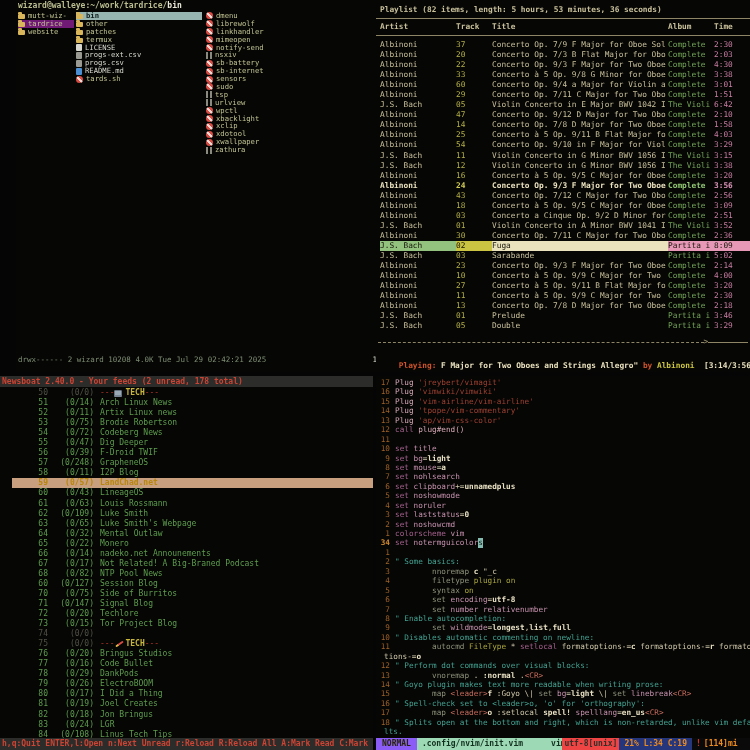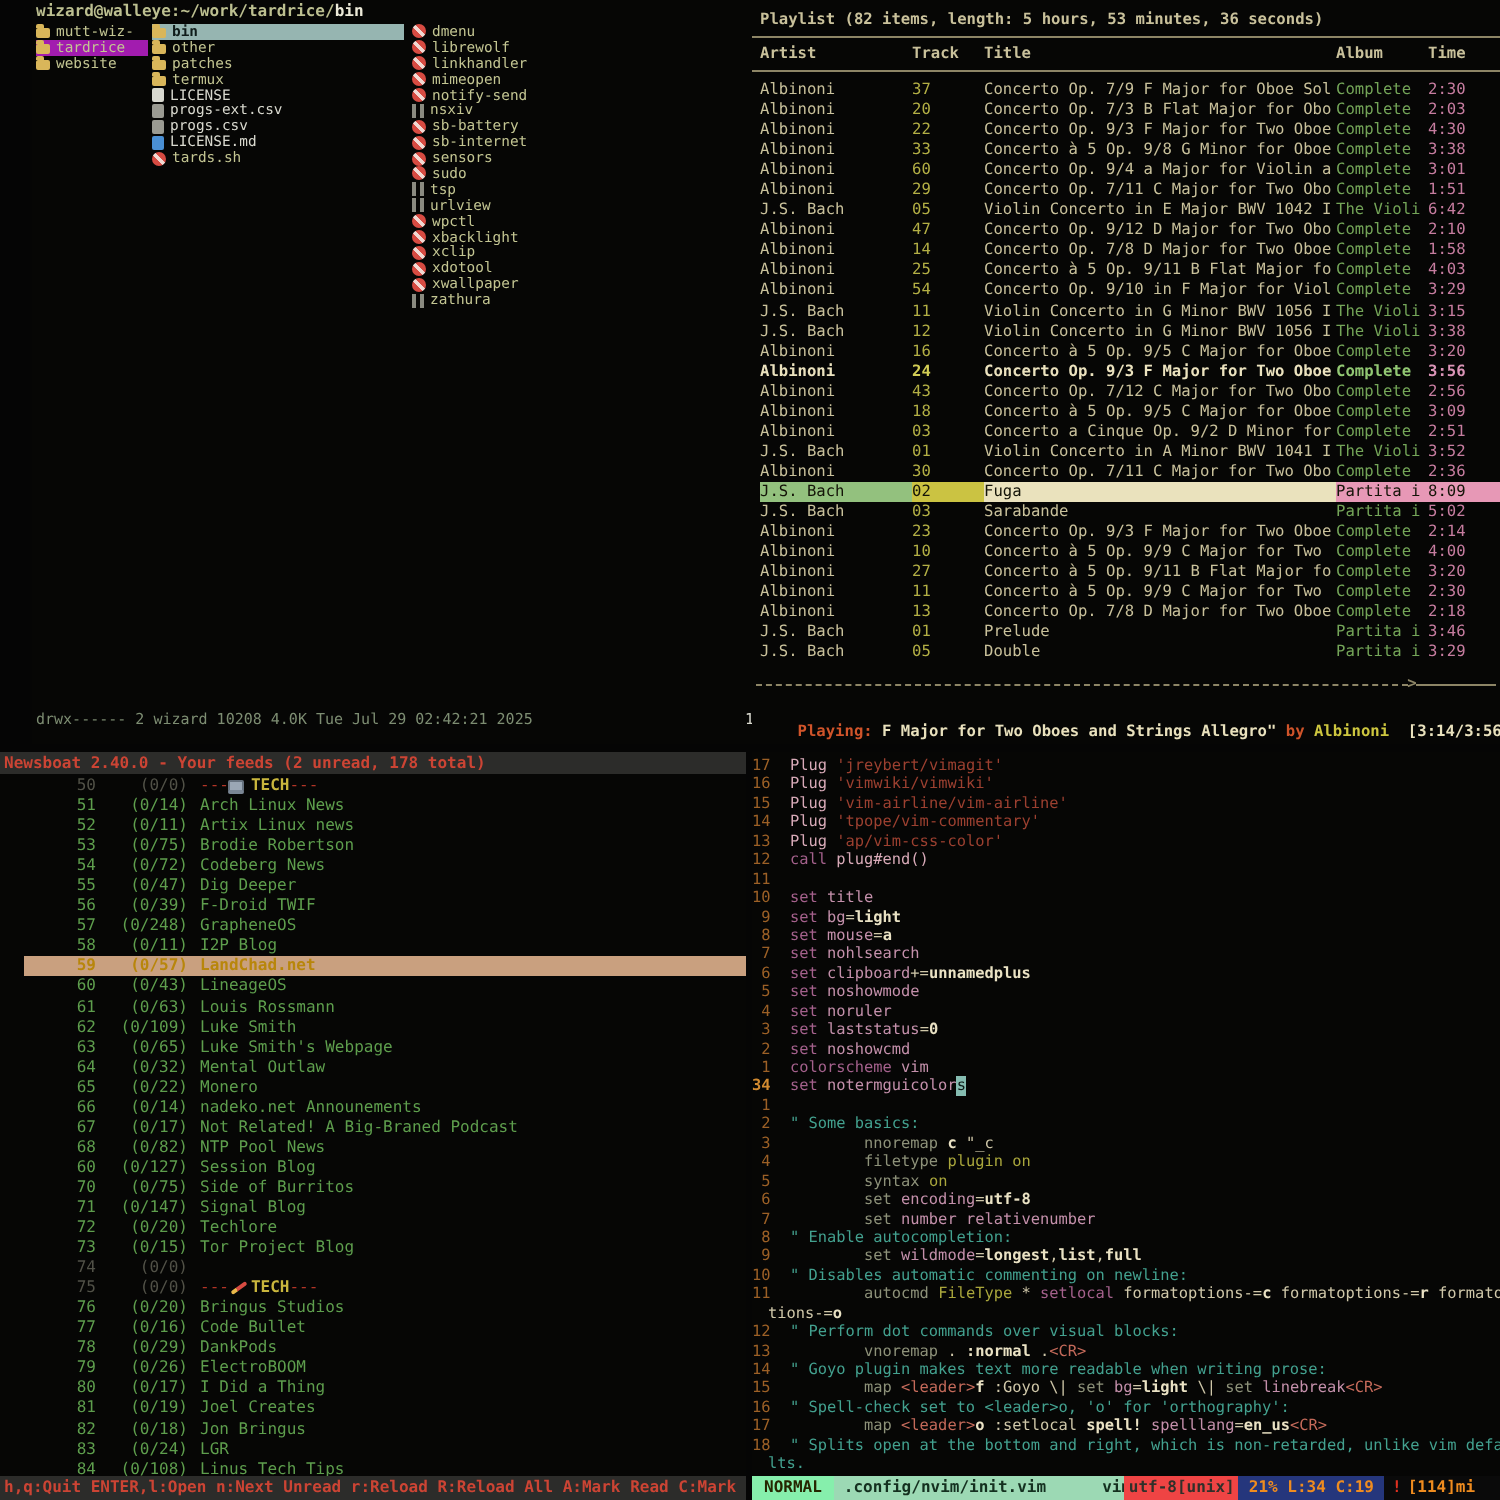--- a/index.html
+++ b/index.html
@@ -15,21 +15,21 @@
   .r-col { position:absolute; top:0; }
   #r-col1 { left:2px; width:56px; }
   #r-col2 { left:60px; width:126px; }
   #r-col3 { left:190px; width:180px; }
   .r-item { height:7.9px; line-height:7.9px; font-size:7.2px; white-space:pre; display:flex; align-items:center; }
   .r-dir  { color:#c3c592; }
   .r-file { color:#d9d9cf; }
   .r-script { color:#c3c592; }
   .r-sel  { background:#96b5b1; }
   .r-sel .r-dir, .r-sel .r-file, .r-sel .r-script { color:#0f1c1a; font-weight:bold; }
-  .r-psel { background:#a21caf; }
+  .r-psel { background:#701a75; }
   .r-status { position:absolute; left:2px; right:3px; bottom:7px; font-size:7.5px; line-height:10px; color:#7d8d72; display:flex; justify-content:space-between; white-space:pre; }
   .r-status .r-ind { color:#d9d9cf; }
 
   
   .icon { display:inline-block; flex:none; margin-right:3px; position:relative; }
   .ic-folder { width:7px; height:5px; background:#d9b65a; border-radius:1px; margin-top:1px; }
   .ic-folder::before { content:""; position:absolute; top:-2px; left:0; width:4px; height:2px; background:#d9b65a; border-radius:1px 1px 0 0; }
   .ic-file { width:6px; height:7px; background:#d8d8d0; border-radius:1px; }
   .ic-csv  { width:6px; height:7px; background:#9a9a92; border-radius:1px; }
   .ic-md   { width:6px; height:7px; background:#4a8fd4; border-radius:1px; }
@@ -76,32 +76,32 @@
   .nb-selected .nb-num, .nb-selected .nb-count, .nb-selected .nb-title { color:#b8860b; font-weight:bold; }
   .nb-dash { color:#b23527; }
   .nb-tech { color:#c9b63d; font-weight:bold; }
   .nb-title { display:flex; align-items:center; }
   .nb-hints { position:absolute; left:0; right:0; bottom:0; height:12px; line-height:12px; background:#2c2c2a; color:#cc4434; font-weight:bold; padding-left:2px; white-space:pre; overflow:hidden; }
 
   
   #vim { left:376px; top:376px; width:374px; height:374px; font-size:7.7px; }
   .v-lines { position:absolute; top:2px; left:0; right:0; }
   .v-line { height:9.45px; line-height:9.45px; white-space:pre; overflow:hidden; display:flex; }
-  .v-ln { width:14px; flex:none; text-align:left; margin-right:5px; color:#9c6026; }
+  .v-ln { width:14px; flex:none; text-align:right; margin-right:5px; color:#9c6026; }
   .v-cur .v-ln { color:#d28a30; font-weight:bold; }
   .v-wrap .v-ln { width:6px; margin-right:2px; }
   .tk-kw { color:#a4618c; } .tk-opt { color:#c490ab; }
   .tk-val { color:#eae2c4; font-weight:bold; }
   .tk-str { color:#9c4030; } .tk-com { color:#43a18f; }
   .tk-typ { color:#a9a63c; } .tk-dim { color:#8d9179; }
   .tk-pln { color:#cfc7a9; } .tk-spc { color:#c46a5a; }
   .tk-fn  { color:#d8aab8; }
   .tk-cursor { background:#85bcb1; color:#0c1a17; }
   .v-status { position:absolute; left:0; right:0; bottom:0; height:12px; display:flex; font-size:8px; font-weight:bold; line-height:12px; white-space:pre; }
-  .vs-mode { background:#86efac; color:#262600; padding:0 6px; flex:none; }
+  .vs-mode { background:#8b5cf6; color:#262600; padding:0 6px; flex:none; }
   .vs-fileseg { background:#9cd9b4; color:#14301f; flex:1; display:flex; justify-content:space-between; padding:0 8px 0 5px; overflow:hidden;gap:28px; }
   .vs-enc { background:#ef4444; color:#30302a; padding:0 2px; flex:none; }
   .vs-pos { background:#25367c; color:#ef8c1f; padding:0 5px; flex:none; }
   .vs-warn { background:#0a0a0a; padding:0 4px; flex:none; width:58px; overflow:hidden; }
   .vs-bang { color:#e03020; margin-right:3px; }
   .vs-wtxt { color:#ef8c1f; }
 </style>
 </head>
 <body>
 
@@ -114,21 +114,21 @@
         <div class="r-item"><span class="icon ic-folder"></span><span class="r-dir">website</span></div>
       </div>
     <div class="r-col" id="r-col2">
         <div class="r-item r-sel"><span class="icon ic-folder"></span><span class="r-dir">bin</span></div>
         <div class="r-item"><span class="icon ic-folder"></span><span class="r-dir">other</span></div>
         <div class="r-item"><span class="icon ic-folder"></span><span class="r-dir">patches</span></div>
         <div class="r-item"><span class="icon ic-folder"></span><span class="r-dir">termux</span></div>
         <div class="r-item"><span class="icon ic-file"></span><span class="r-file">LICENSE</span></div>
         <div class="r-item"><span class="icon ic-csv"></span><span class="r-file">progs-ext.csv</span></div>
         <div class="r-item"><span class="icon ic-csv"></span><span class="r-file">progs.csv</span></div>
-        <div class="r-item"><span class="icon ic-md"></span><span class="r-file">LICENSE.md</span></div>
+        <div class="r-item"><span class="icon ic-md"></span><span class="r-file">README.md</span></div>
         <div class="r-item"><span class="icon ic-ban"></span><span class="r-script">tards.sh</span></div>
       </div>
     <div class="r-col" id="r-col3">
         <div class="r-item"><span class="icon ic-ban"></span><span class="r-script">dmenu</span></div>
         <div class="r-item"><span class="icon ic-ban"></span><span class="r-script">librewolf</span></div>
         <div class="r-item"><span class="icon ic-ban"></span><span class="r-script">linkhandler</span></div>
         <div class="r-item"><span class="icon ic-ban"></span><span class="r-script">mimeopen</span></div>
         <div class="r-item"><span class="icon ic-ban"></span><span class="r-script">notify-send</span></div>
         <div class="r-item"><span class="icon ic-bars"></span><span class="r-script">nsxiv</span></div>
         <div class="r-item"><span class="icon ic-ban"></span><span class="r-script">sb-battery</span></div>

